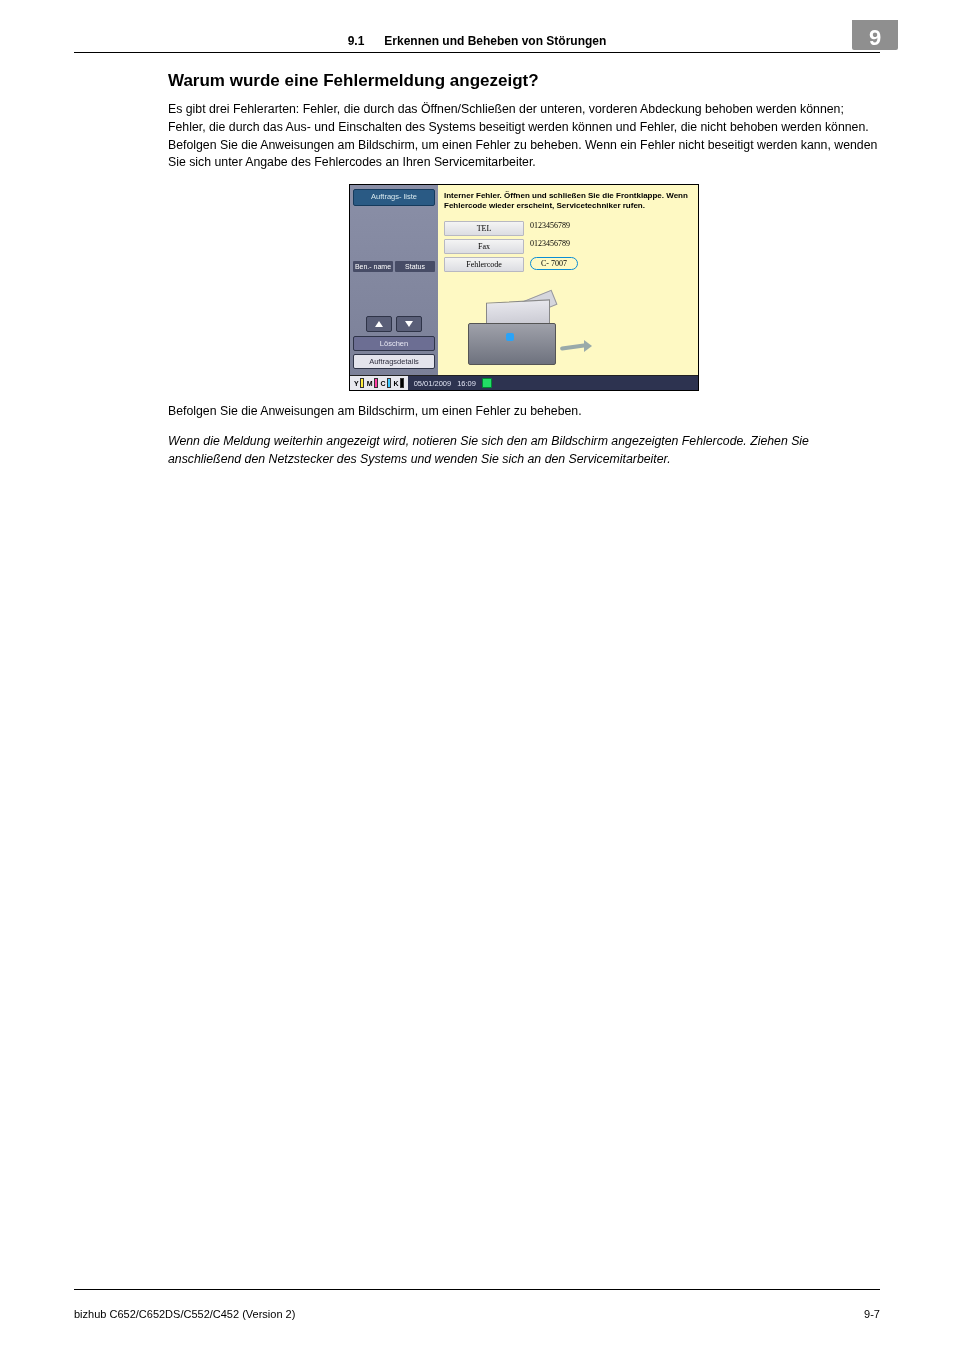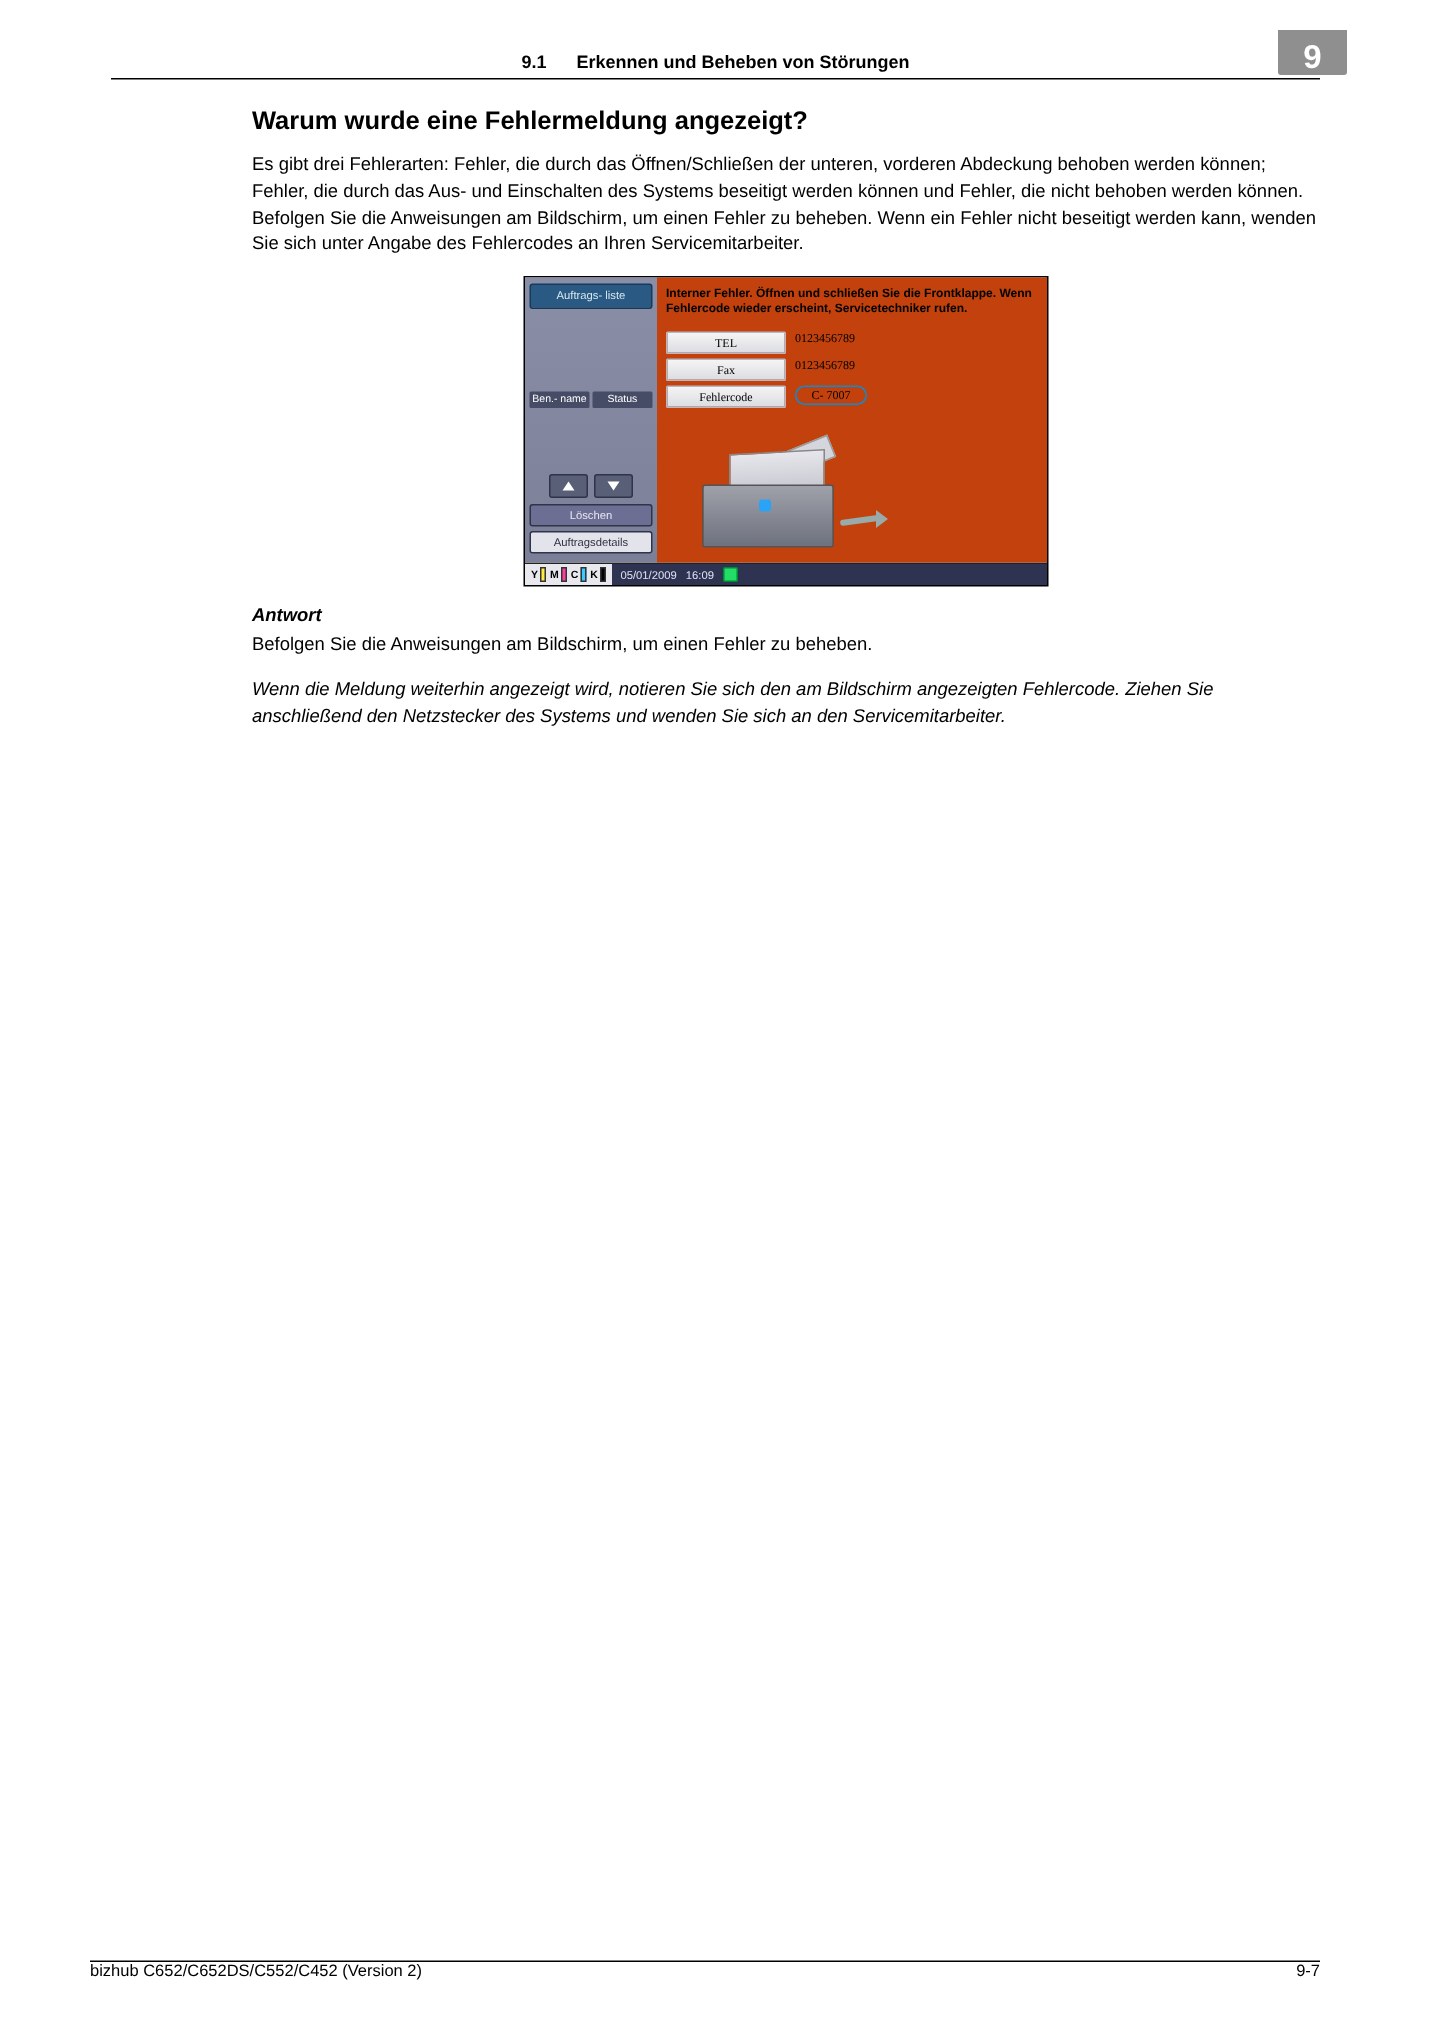--- a/index.html
+++ b/index.html
@@ -23,21 +23,21 @@
     .tabbtn { background: linear-gradient(#2a5a84,#2a5a84); border: 1px solid #153a5c; color: #d7e8ee; font-size: 7.5px; padding: 3px 3px; border-radius: 2px; margin-bottom: 55px; text-align: center; line-height: 1.1; }
     .status-cols { display: flex; gap: 2px; }
     .status-col { flex: 1; background: #474c66; font-size: 7px; text-align: center; padding: 2px 1px; border-radius: 1px; }
     .sidebar-bottom {}
     .arrow-row { display: flex; gap: 4px; justify-content: center; margin-bottom: 4px; }
     .arrow { width: 26px; height: 16px; background: #5a5f78; border: 1px solid #2f3448; border-radius: 2px; display:flex; align-items:center; justify-content:center; }
     .arrow-up::after { content:''; display:block; border-left:4px solid transparent; border-right:4px solid transparent; border-bottom:6px solid #fff; }
     .arrow-down::after { content:''; display:block; border-left:4px solid transparent; border-right:4px solid transparent; border-top:6px solid #fff; }
     .btn { background: #6c6e93; border: 1px solid #2f3448; color: #e8e8f4; font-size: 7.5px; text-align: center; padding: 2px 3px; border-radius: 2px; margin-bottom: 3px; }
     .btn.white { background: #e3e3ec; color: #303040; }
-    .main { flex: 1; background: #c2410c; padding: 6px 6px 4px 6px; display:flex; flex-direction:column; }
+    .main { flex: 1; background: #fef9c3; padding: 6px 6px 4px 6px; display:flex; flex-direction:column; }
     .msg { font-size: 8px; font-weight: bold; margin-bottom: 10px; line-height: 1.25; }
     .info-row { display:flex; align-items:flex-start; gap:6px; margin-bottom:3px;font-family:Liberation Serif, serif; }
     .info-label { width: 80px; background: linear-gradient(#f4f4f4,#dcdde2); border:1px solid #b8b8c2; font-size:8px; text-align:center; padding:2px 0; border-radius:1px; }
     .info-val { font-size: 8px; }
     .code-pill { display:inline-block; border:1.5px solid #0b8dd4; border-radius: 9px; padding: 1px 10px; font-size: 8px; }
     .printer-illus { flex:1; display:flex; align-items:flex-end; justify-content:flex-start; padding: 8px 0 6px 24px; }
     .printer { position: relative; width: 110px; height: 82px; }
     .printer .body { position:absolute; bottom:0; left:0; width: 88px; height: 42px; background: linear-gradient(#9fa1aa,#6e727e); border: 1px solid #555; border-radius: 2px; }
     .printer .tray { position:absolute; bottom: 30px; left:2px; width: 84px; height: 10px; background: linear-gradient(#d0d0d6,#a4a4ae); border:1px solid #777; }
     .printer .lid { position:absolute; bottom: 38px; left: 18px; width: 64px; height: 26px; background: linear-gradient(#e6e6ec,#c9c9d2); border:1px solid #888; transform: skewY(-3deg); }
@@ -50,21 +50,21 @@
     .toner { display:flex; gap:3px; align-items:center; padding: 2px 4px; background: #e8e8ee; }
     .t { display:flex; align-items:center; gap:1px; font-size:7px; font-weight:bold; }
     .tb { width:4px; height:10px; border:1px solid #333; }
     .ty{ color:#000;} .ty .tb{ background:#ffec3d;}
     .tm{ color:#000;} .tm .tb{ background:#ff3da3;}
     .tc{ color:#000;} .tc .tb{ background:#3dc8ff;}
     .tk{ color:#000;} .tk .tb{ background:#000;}
     .dt { flex:1; background:#2d3350; color:#dfe2f2; font-size:7.5px; display:flex; align-items:center; gap:6px; padding: 2px 6px; }
     .mem { width:10px; height:10px; background:#2d6; border:1px solid #083; border-radius:1px; }
 
-    .footer { position: absolute; bottom: 30px; left: 60px; right: 74px; display: flex; justify-content: space-between; font-size: 11px; border-top: 1px solid #000; padding-top: 0; }
+    .footer { position: absolute; bottom: 30px; left: 74px; right: 74px; display: flex; justify-content: space-between; font-size: 11px; border-top: 1px solid #000; padding-top: 18px; }
   </style>
 </head>
 <body>
 
 <div class="page">
   <div class="header-row">
     <div class="header-left">
       <span>9.1</span>
       &nbsp;&nbsp;&nbsp;&nbsp;
       <span>Erkennen und Beheben von Störungen</span>
@@ -144,21 +144,20 @@
             </div>
         </div>
         <div class="dt">
           <span>05/01/2009</span>
           <span>16:09</span>
           <span class="mem"></span>
         </div>
       </div>
     </div>
 
-    <div class="italic-bold">Antwort</div>
     <div class="body-text">Befolgen Sie die Anweisungen am Bildschirm, um einen Fehler zu beheben.</div>
     <div class="italic">Wenn die Meldung weiterhin angezeigt wird, notieren Sie sich den am Bildschirm angezeigten Fehlercode. Ziehen Sie anschließend den Netzstecker des Systems und wenden Sie sich an den Servicemitarbeiter.</div>
   </div>
 
   <div class="footer">
     <span>bizhub C652/C652DS/C552/C452 (Version 2)</span>
     <span>9-7</span>
   </div>
 </div>
 

